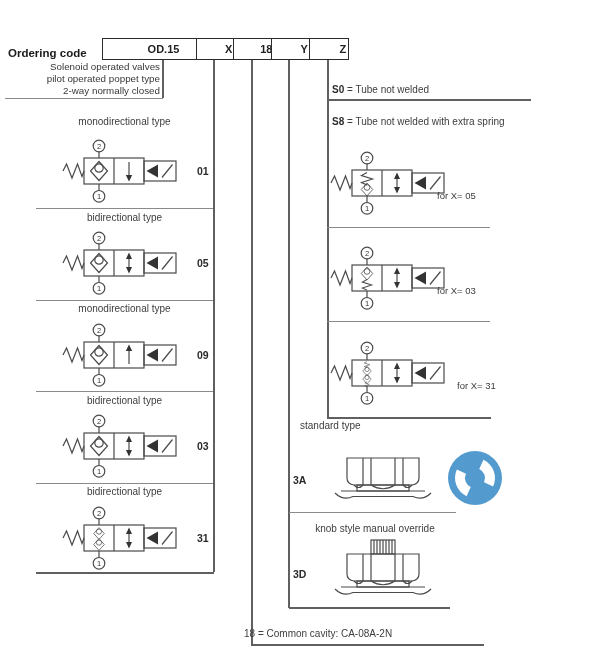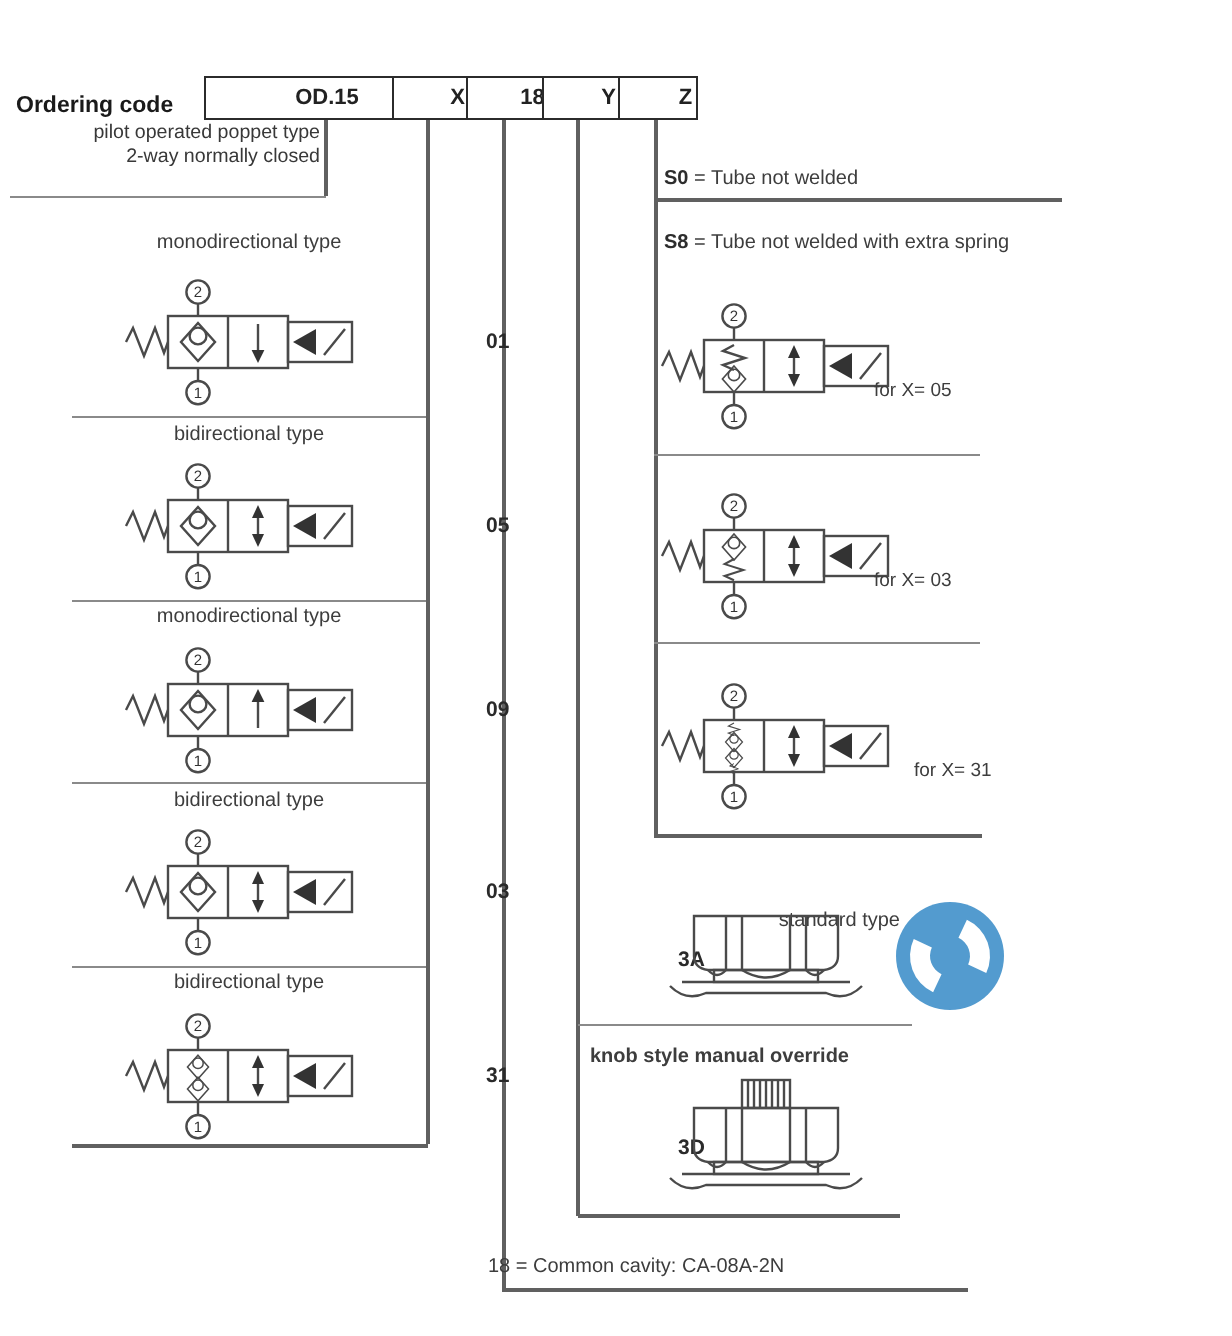--- a/index.html
+++ b/index.html
@@ -12,21 +12,21 @@
   .hl2{position:absolute;height:2px;background:#606060;}
   .vl{position:absolute;width:1.5px;background:#606060;}
   .coderow{position:absolute;left:102px;top:38px;display:flex;}
   .cell{box-sizing:border-box;height:22px;border:1.5px solid #2b2b2b;margin-left:-1.5px;
         display:flex;align-items:center;justify-content:center;
         font-size:11px;font-weight:bold;color:#222;padding-left:28px;}
   .cell:first-child{margin-left:0;}
   .desc{position:absolute;left:20px;top:61px;width:140px;text-align:right;
         font-size:9.8px;color:#383838;line-height:12.2px;}
   .seclabel{position:absolute;width:177px;left:36px;text-align:center;font-size:10px;color:#3d3d3d;}
-  .code{position:absolute;font-size:10.5px;font-weight:bold;color:#2a2a2a;margin-left:46px;}
+  .code{position:absolute;font-size:10.5px;font-weight:bold;color:#2a2a2a;}
   .valve{position:absolute;overflow:visible;}
   .ln{stroke:#4a4a4a;fill:none;stroke-width:1.2;}
   .fl{fill:#333;stroke:none;}
   .pn{font-family:"Liberation Sans",sans-serif;font-size:7.5px;fill:#333;stroke:none;text-anchor:middle;}
   .forlabel{font-size:9.5px;}
   .cnlogo{position:absolute;left:504px;top:452px;font-size:28px;font-weight:bold;color:#cf5449;letter-spacing:2px;}
   .enlogo{position:absolute;left:505px;top:486px;font-size:11.5px;color:#9a9a9a;letter-spacing:1.6px;}
 </style>
 </head>
 <body>
@@ -64,20 +64,21 @@
 
   <div class="coderow">
     <div class="cell" style="width:95px;">OD.15</div>
     <div class="cell" style="width:38.5px;">X</div>
     <div class="cell" style="width:39.5px;text-align:right;">18</div>
     <div class="cell" style="width:39.5px;">Y</div>
     <div class="cell" style="width:40.5px;">Z</div>
   </div>
 
   <div class="desc">
+    <div>Solenoid operated valves</div>
     <div>pilot operated poppet type</div>
     <div>2-way normally closed</div>
   </div>
   <div class="vl" style="left:162px;top:60px;height:38px;"></div>
   <div class="hl" style="left:5px;top:98px;width:158px;"></div>
 
   <div class="vl" style="left:213px;top:60px;height:512px;"></div>
   <div class="vl" style="left:251px;top:60px;height:585px;"></div>
   <div class="vl" style="left:288px;top:60px;height:548px;"></div>
   <div class="vl" style="left:327px;top:60px;height:358px;"></div>
@@ -249,28 +250,28 @@
     <path class="fl" d="M66,23.5 L63,30 L69,30 Z"></path>
       <path class="fl" d="M66,44.5 L63,38 L69,38 Z"></path>
     <use href="#sol" transform="translate(81,24)"></use>
     <line class="ln" x1="36" y1="47" x2="36" y2="53.5"></line>
     <circle class="ln" cx="36" cy="59.3" r="5.8"></circle>
       <text class="pn" x="36" y="62">1</text>
   </svg>
   <div class="t forlabel" style="left:437px;top:380px;margin-left:20px;">for X= 31</div>
   <div class="hl2" style="left:327px;top:417px;width:164px;"></div>
 
-  <div class="t" style="left:300px;top:455px;width:150px;text-align:right;">standard type</div>
+  <div class="t" style="left:300px;top:420px;width:150px;text-align:left;">standard type</div>
   <div class="code" style="left:293px;top:474px;">3A</div>
   <svg class="valve" style="left:333px;top:458px;" width="100" height="46" viewBox="0 0 100 46">
     <use href="#nut"></use>
   </svg>
   <div class="hl" style="left:289px;top:512px;width:167px;"></div>
 
-  <div class="t" style="left:295px;top:523px;width:160px;font-weight:bold;">knob style manual override</div>
+  <div class="t" style="left:295px;top:523px;width:160px;text-align:center;">knob style manual override</div>
   <div class="code" style="left:293px;top:568px;">3D</div>
   <svg class="valve" style="left:333px;top:540px;" width="100" height="62" viewBox="0 0 100 62">
     <rect class="ln" x="38" y="0" width="24" height="14"></rect>
     <g class="ln" stroke-width="0.8">
       <line x1="41" y1="0" x2="41" y2="14"></line>
         <line x1="44" y1="0" x2="44" y2="14"></line>
       <line x1="47" y1="0" x2="47" y2="14"></line>
         <line x1="50" y1="0" x2="50" y2="14"></line>
       <line x1="53" y1="0" x2="53" y2="14"></line>
         <line x1="56" y1="0" x2="56" y2="14"></line>

